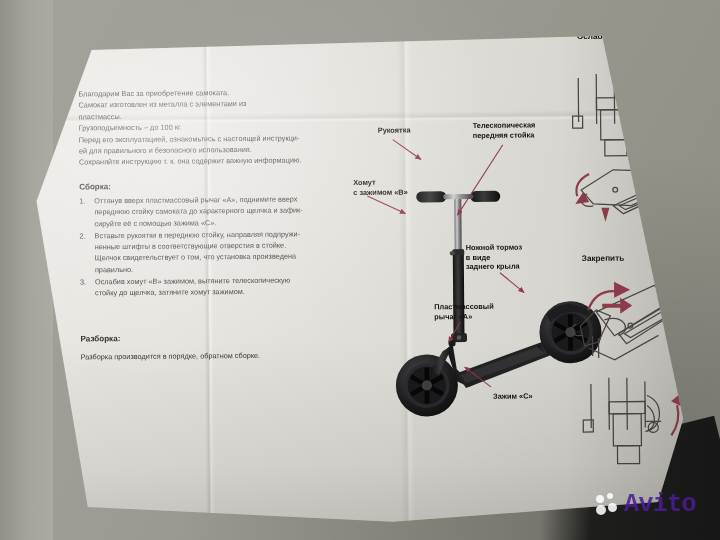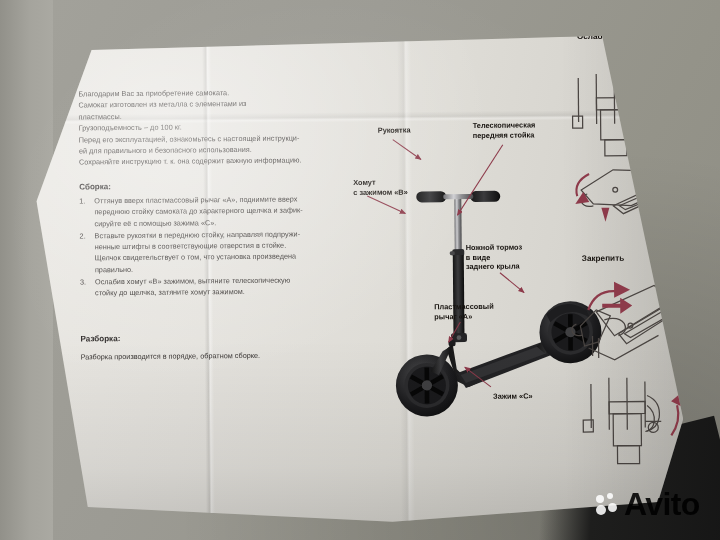--- a/index.html
+++ b/index.html
@@ -92,22 +92,22 @@
 
   
   #avito{position:absolute;left:596px;top:492px;display:flex;align-items:center;gap:5px;
          opacity:.88;}
   #avito .dots{position:relative;width:23px;height:23px;}
   #avito .dots i{position:absolute;display:block;border-radius:50%;background:#fff;}
   #avito .dots i:nth-child(1){left:0;top:2px;width:8px;height:8px;}
   #avito .dots i:nth-child(2){left:11px;top:0px;width:6px;height:6px;}
   #avito .dots i:nth-child(3){left:0px;top:12px;width:10px;height:10px;}
   #avito .dots i:nth-child(4){left:12px;top:10px;width:9px;height:9px;}
-  #avito .wordmark{font-size:32px;font-weight:bold;color:#000000;letter-spacing:-.6px;
-                   font-family:Liberation Sans, sans-serif;line-height:25px;}
+  #avito .wordmark{font-size:25px;font-weight:bold;color:#4c1d95;letter-spacing:-.6px;
+                   font-family:Liberation Mono, monospace;line-height:25px;}
 </style>
 </head>
 <body>
 
 <div id="stage">
 
   <div class="bg"></div>
   <div class="bg-strip"></div>
   <div class="bg-vign"></div>
   <div class="bg-dark-corner"></div>

